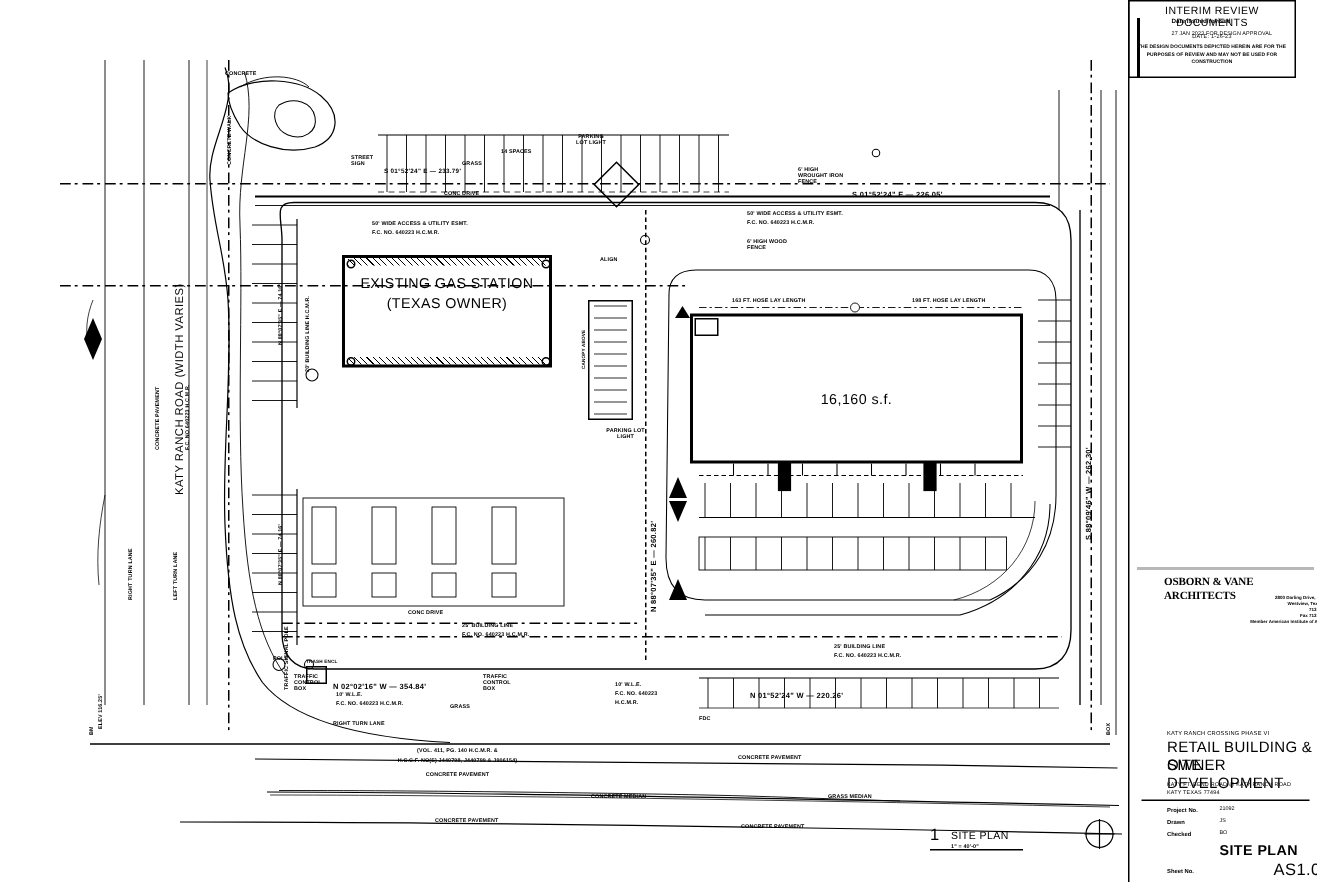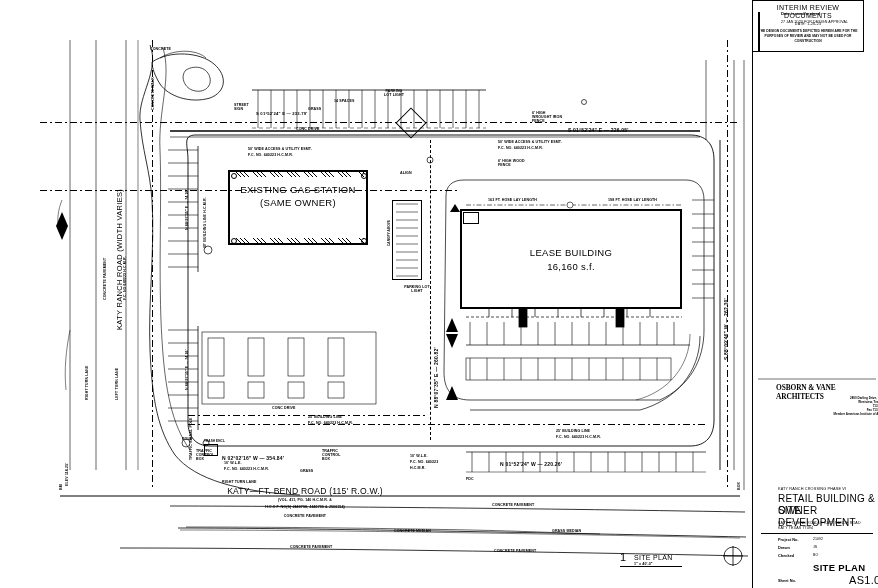--- a/index.html
+++ b/index.html
@@ -98,30 +98,29 @@
     <path class="curve" d="M170,137 L700,137" stroke-width="0.6"></path>
 
     <circle cx="733" cy="556" r="9" stroke="#000" stroke-width="0.8" fill="none"></circle>
     <path d="M733,546 L733,566 M723,556 L743,556" stroke="#000" stroke-width="0.8"></path>
   </svg>
 
   <div class="box2" style="left:228px;top:170px;width:140px;height:75px;background:#fff;"></div>
   <div class="hatch" style="left:232px;top:172px;width:132px;height:5px;"></div>
   <div class="hatch" style="left:232px;top:238px;width:132px;height:5px;"></div>
   <div class="txt lg ctr" style="left:228px;top:185px;width:140px;">EXISTING GAS STATION</div>
-  <div class="txt lg ctr" style="left:228px;top:198px;width:140px;">(SAME OWNER)</div>
+  <div class="txt lg ctr" style="left:228px;top:198px;width:140px;">(TEXAS OWNER)</div>
 
   <div style="position:absolute;left:231px;top:173px;width:4px;height:4px;border:1px solid #000;border-radius:50%;"></div>
   <div style="position:absolute;left:361px;top:173px;width:4px;height:4px;border:1px solid #000;border-radius:50%;"></div>
   <div style="position:absolute;left:231px;top:238px;width:4px;height:4px;border:1px solid #000;border-radius:50%;"></div>
   <div style="position:absolute;left:361px;top:238px;width:4px;height:4px;border:1px solid #000;border-radius:50%;"></div>
 
   <div class="box2" style="left:460px;top:209px;width:222px;height:100px;background:#fff;border-width:2.5px;"></div>
   <div class="box" style="left:463px;top:212px;width:16px;height:12px;"></div>
-  <div class="txt lg ctr" style="left:460px;top:248px;width:222px;">LEASE BUILDING</div>
   <div class="txt lg ctr" style="left:460px;top:262px;width:222px;">16,160 s.f.</div>
 
   <svg width="752" height="588">
     <g stroke="#000" stroke-width="0.7">
       <path d="M489,309 L489,317 M512,309 L512,317 M535,309 L535,317 M558,309 L558,317
                M581,309 L581,317 M604,309 L604,317 M627,309 L627,317 M650,309 L650,317"></path>
       <path d="M466,317 L682,317" stroke-dasharray="3,2"></path>
     </g>
 
     <g stroke="#000" stroke-width="0.8" fill="#000">
@@ -231,21 +230,20 @@
   <div class="txt tiny2 rot90" style="left:186px;top:230px;">N 88°07'35" E  —  74.16'</div>
   <div class="txt tiny2 rot90" style="left:186px;top:390px;">N 88°07'35" E  —  74.16'</div>
 
   <div class="txt rot90" style="left:116px;top:330px;font-size:7.5px;letter-spacing:.3px;">KATY RANCH ROAD (WIDTH VARIES)</div>
   <div class="txt rot90 tiny2" style="left:124px;top:300px;">F.C. NO 640223 H.C.M.R.</div>
   <div class="txt rot90 tiny2" style="left:104px;top:300px;">CONCRETE  PAVEMENT</div>
   <div class="txt rot90 tiny2" style="left:86px;top:400px;">RIGHT TURN LANE</div>
   <div class="txt rot90 tiny2" style="left:116px;top:400px;">LEFT TURN LANE</div>
   <div class="txt rot90 tiny2" style="left:152px;top:110px;">CONCRETE  WALK</div>
 
-  <div class="txt ctr" style="left:160px;top:487px;width:290px;font-size:8.6px;letter-spacing:.2px;">KATY—FT. BEND ROAD (115' R.O.W.)</div>
   <div class="txt ctr tiny2" style="left:160px;top:499px;width:290px;">(VOL. 411, PG. 140 H.C.M.R. &amp;</div>
   <div class="txt ctr tiny2" style="left:160px;top:506px;width:290px;">H.C.C.F. NO(S) J440798, J440799 &amp; J906154)</div>
   <div class="txt ctr tiny2" style="left:160px;top:515px;width:290px;">CONCRETE PAVEMENT</div>
 
   <div class="txt tiny2" style="left:222px;top:481px;">RIGHT TURN LANE</div>
   <div class="txt tiny2" style="left:492px;top:504px;">CONCRETE PAVEMENT</div>
   <div class="txt tiny2" style="left:394px;top:530px;">CONCRETE MEDIAN</div>
   <div class="txt tiny2" style="left:552px;top:530px;">GRASS MEDIAN</div>
   <div class="txt tiny2" style="left:290px;top:546px;">CONCRETE PAVEMENT</div>
   <div class="txt tiny2" style="left:494px;top:550px;">CONCRETE PAVEMENT</div>

